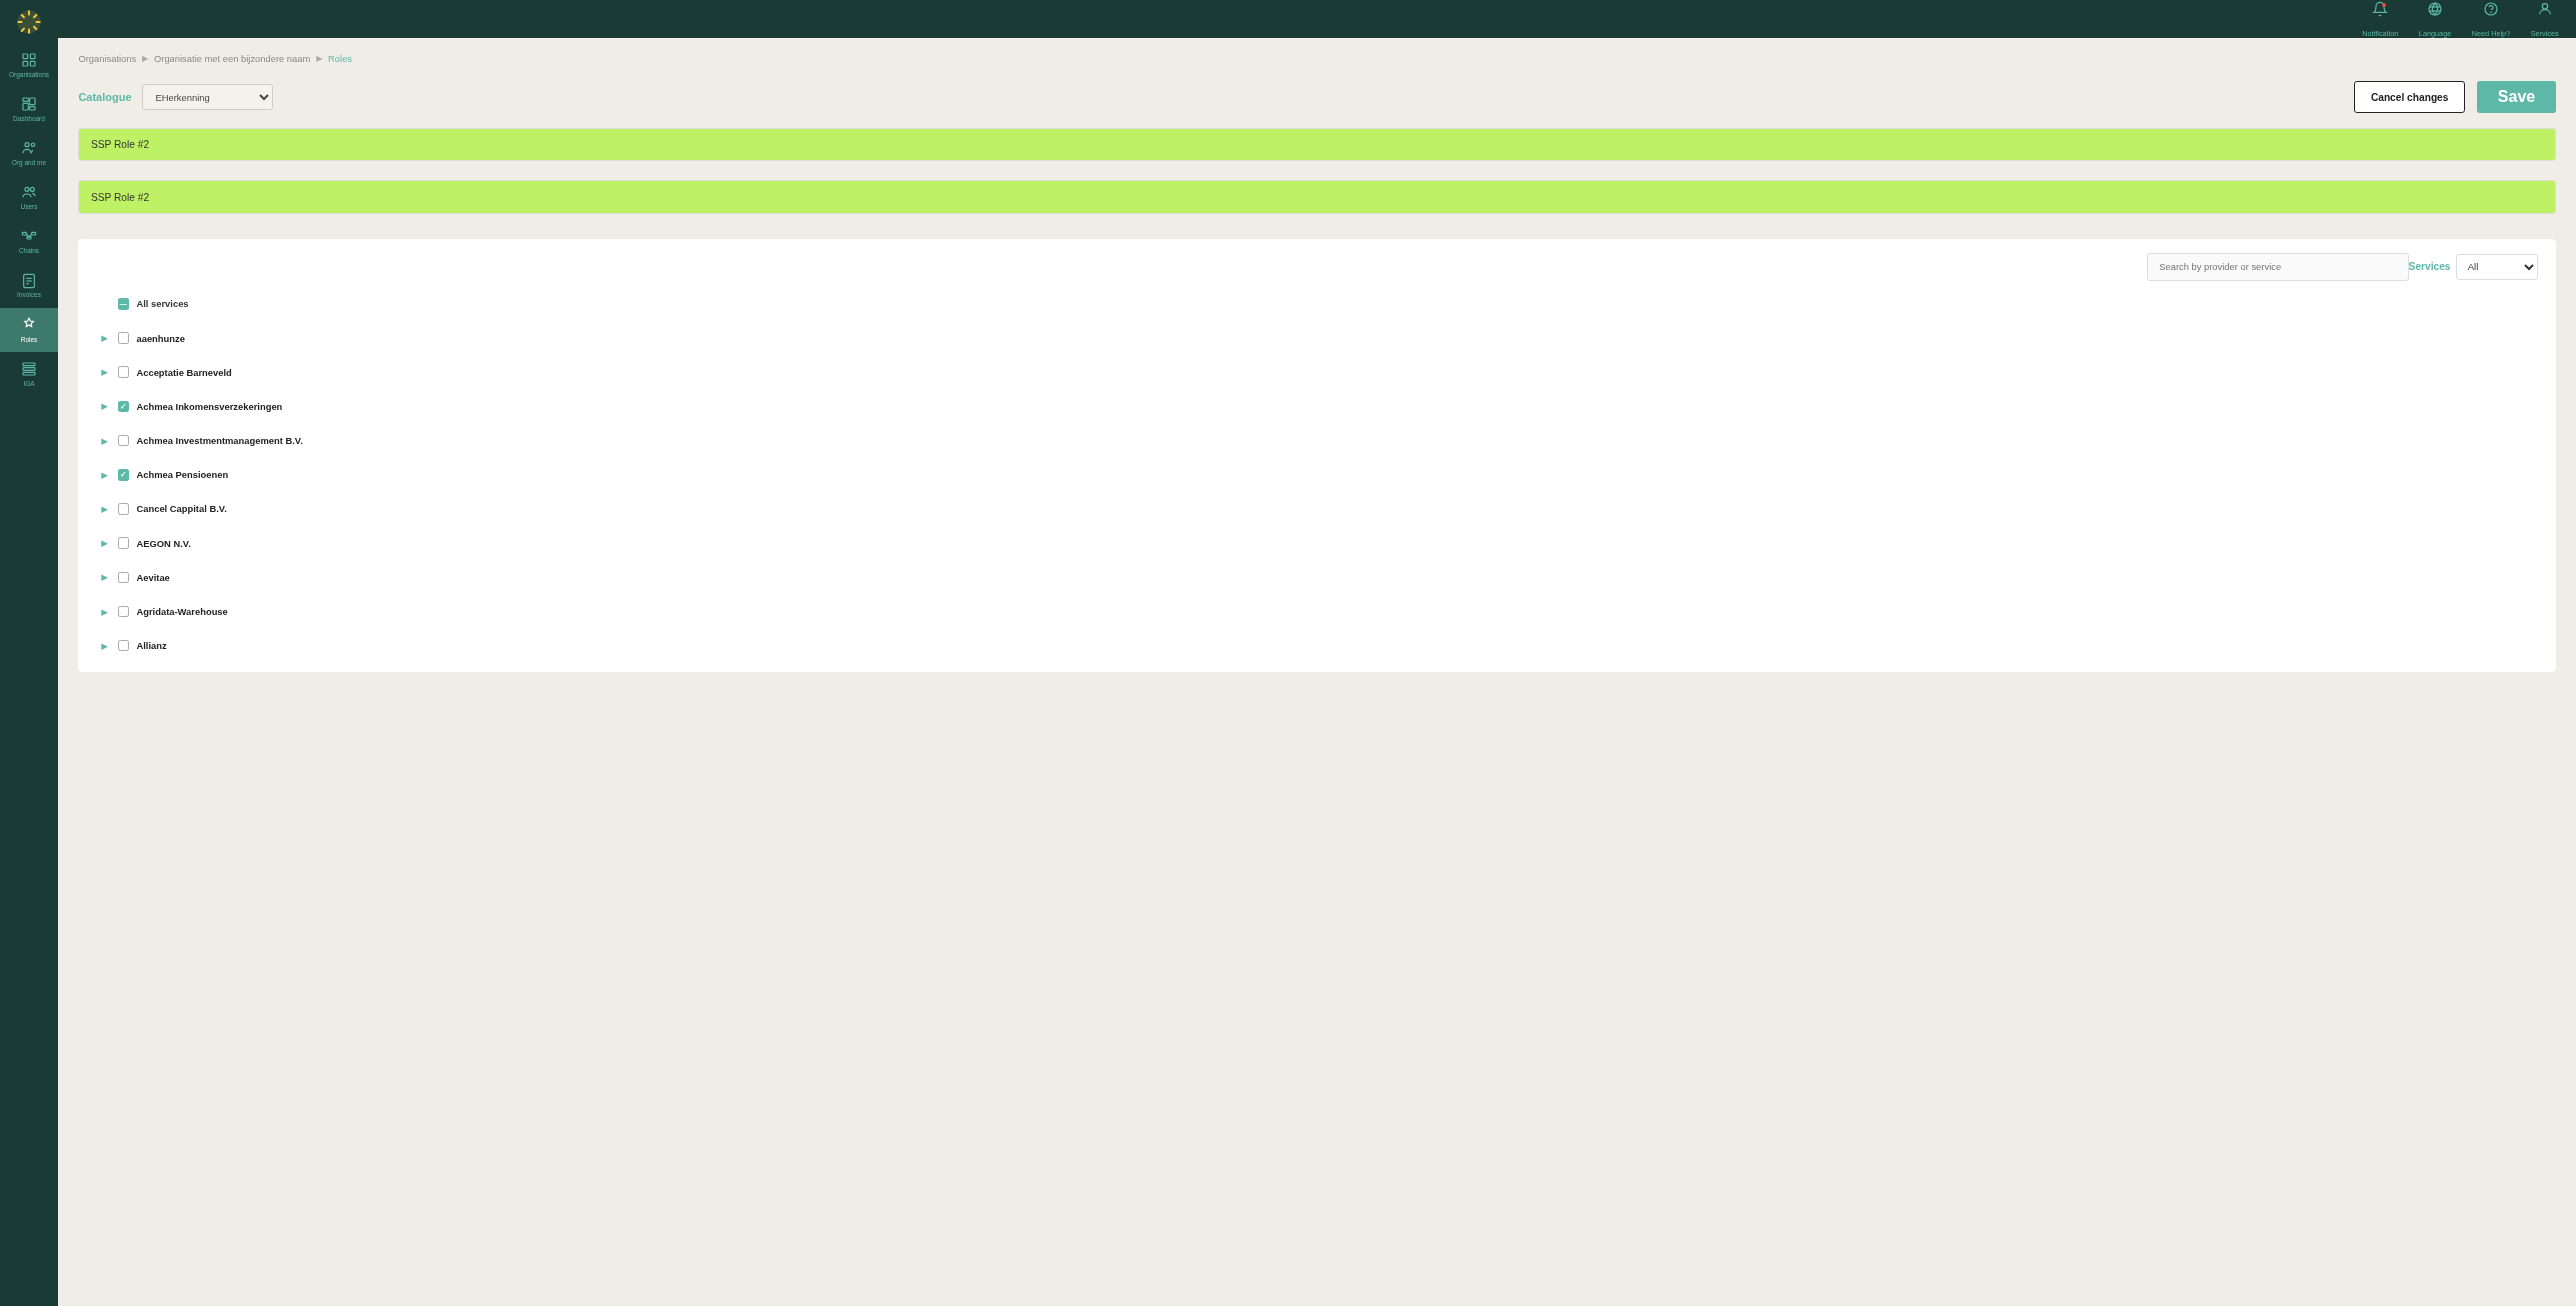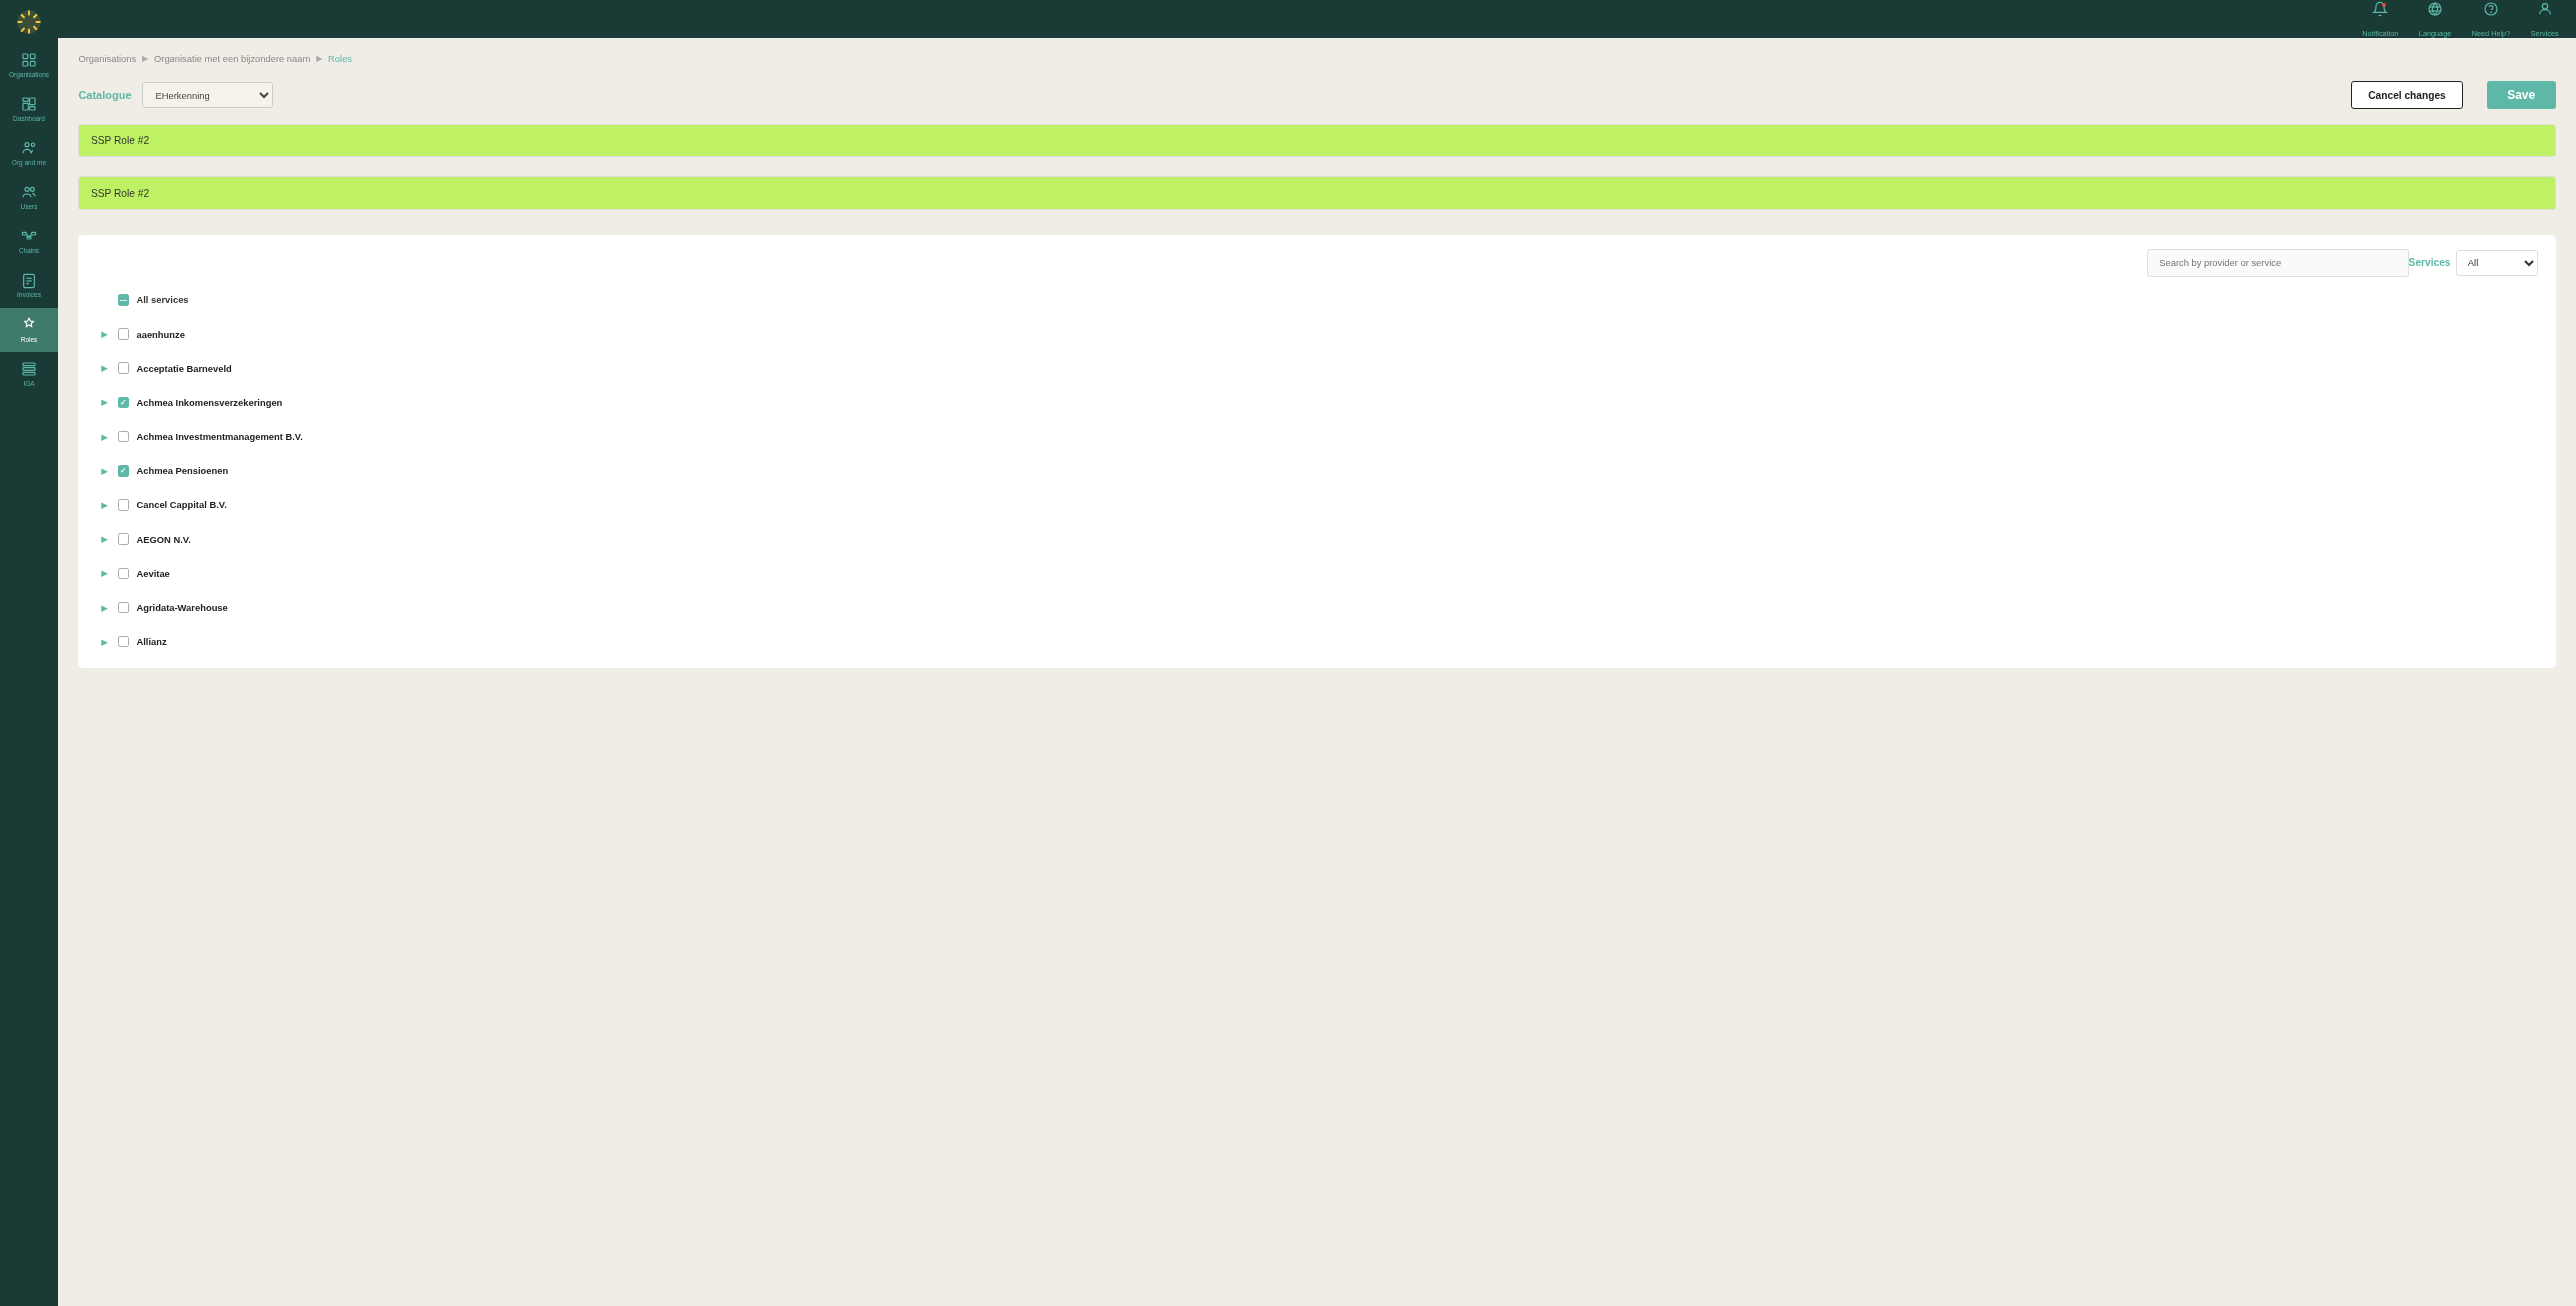--- a/index.html
+++ b/index.html
@@ -112,38 +112,38 @@
       background: #f5f2ec;
       border-radius: 2.9px;
       padding: 5.8px 23px 5.8px 8.7px;
       font-size: 9.4px;
       color: #444;
       appearance: auto;
       min-width: 131px;
     }
     .catalogue-actions {
       display: flex;
-      gap: 24px;
+      gap: 12px;
     }
     .btn-cancel {
       padding: 7.3px 16px;
       border: 1.5px solid #222;
       background: #fff;
       border-radius: 2.9px;
       font-size: 10.2px;
       font-weight: 600;
       cursor: pointer;
       color: #222;
     }
     .btn-save {
       padding: 7.3px 20.4px;
       border: none;
       background: #5db8a8;
       border-radius: 2.9px;
-      font-size: 12px;
+      font-size: 16px;
       font-weight: 700;
       cursor: pointer;
       color: #fff;
     }
 
     
     .role-input {
       width: 100%;
       padding: 10.2px 11.6px;
       border: 0.7px solid #ddd;

